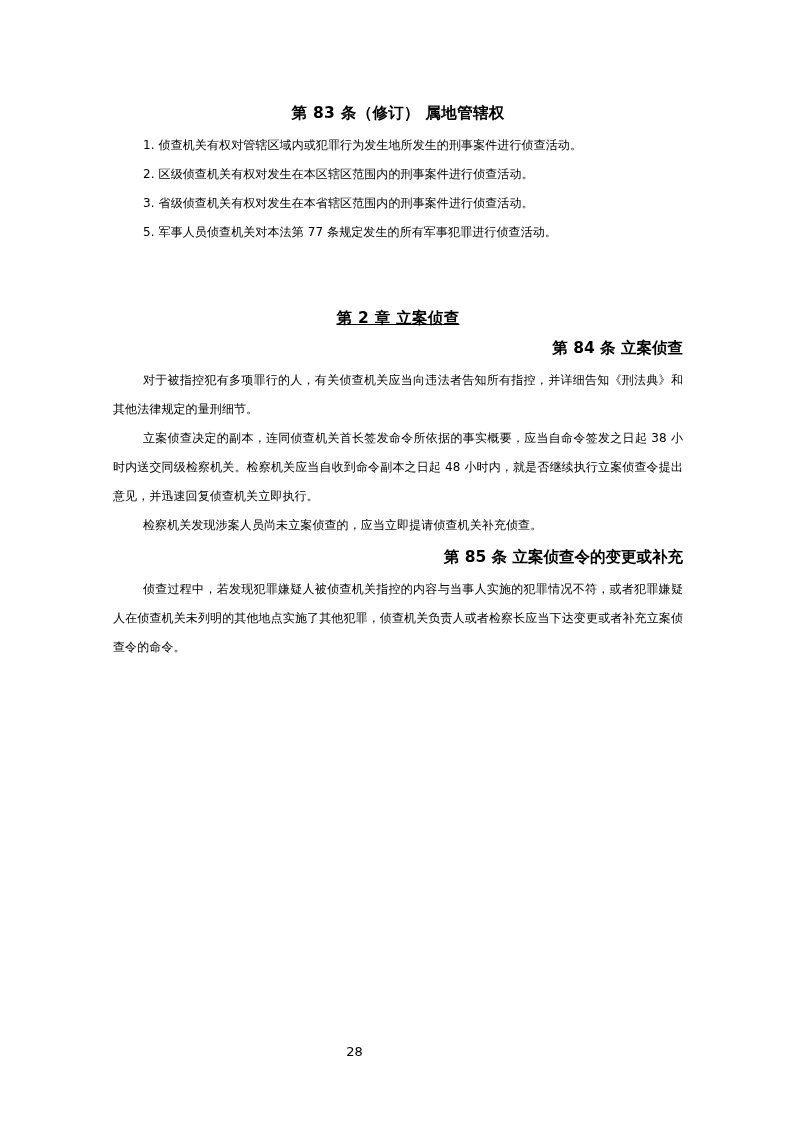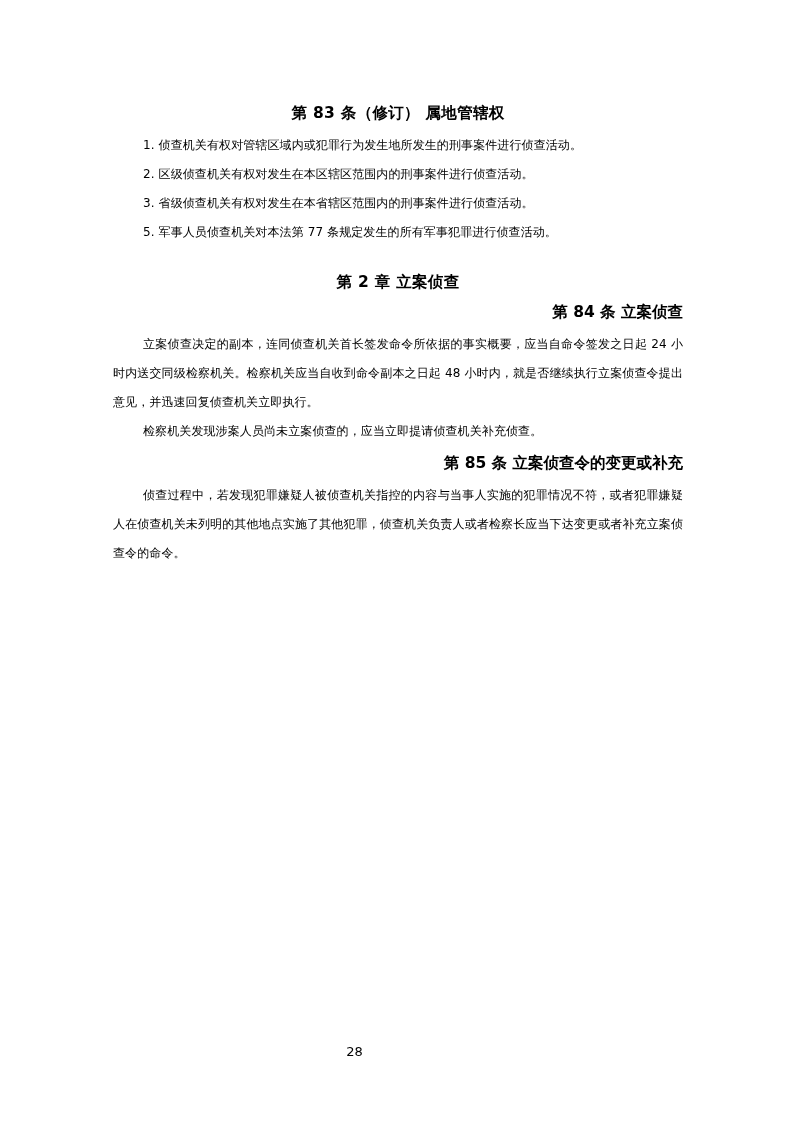--- a/index.html
+++ b/index.html
@@ -31,21 +31,22 @@
   }
   .heading {
     text-align: center;
     font-weight: bold;
     font-size: 15.5px;
     line-height: 1.5;
     margin: 0 0 6px 0;
     letter-spacing: 0.3px;
   }
   .heading-gap-top {
-    margin-top: 24px;
+    margin-top: 60px;
+    text-decoration: underline;
   }
   .heading-sub {
     text-align: right;
     font-weight: bold;
     font-size: 15.5px;
     line-height: 1.5;
     margin: 6px 0 6px 0;
   }
   p.para {
     margin: 0;
@@ -82,21 +83,22 @@
       <p class="para">3. 省级侦查机关有权对发生在本省辖区范围内的刑事案件进行侦查活动。</p>
       <p class="para">5. 军事人员侦查机关对本法第 77 条规定发生的所有军事犯罪进行侦查活动。</p>
     </div>
 
     <div class="block">
       <h2 class="heading heading-gap-top">第 2 章  立案侦查</h2>
     </div>
 
     <div class="block">
       <h3 class="heading-sub">第 84 条  立案侦查</h3>
-      <p class="para">立案侦查决定的副本，连同侦查机关首长签发命令所依据的事实概要，应当自命令签发之日起 24 小时内送交同级检察机关。检察机关应当自收到命令副本之日起 48 小时内，就是否继续执行立案侦查令提出意见，并迅速回复侦查机关立即执行。</p>
+      <p class="para">对于被指控犯有多项罪行的人，有关侦查机关应当向违法者告知所有指控，并详细告知《刑法典》和其他法律规定的量刑细节。</p>
+      <p class="para">立案侦查决定的副本，连同侦查机关首长签发命令所依据的事实概要，应当自命令签发之日起 38 小时内送交同级检察机关。检察机关应当自收到命令副本之日起 48 小时内，就是否继续执行立案侦查令提出意见，并迅速回复侦查机关立即执行。</p>
       <p class="para">检察机关发现涉案人员尚未立案侦查的，应当立即提请侦查机关补充侦查。</p>
     </div>
 
     <div class="block">
       <h3 class="heading-sub">第 85 条  立案侦查令的变更或补充</h3>
       <p class="para">侦查过程中，若发现犯罪嫌疑人被侦查机关指控的内容与当事人实施的犯罪情况不符，或者犯罪嫌疑人在侦查机关未列明的其他地点实施了其他犯罪，侦查机关负责人或者检察长应当下达变更或者补充立案侦查令的命令。</p>
     </div>
 
   </div>
 

